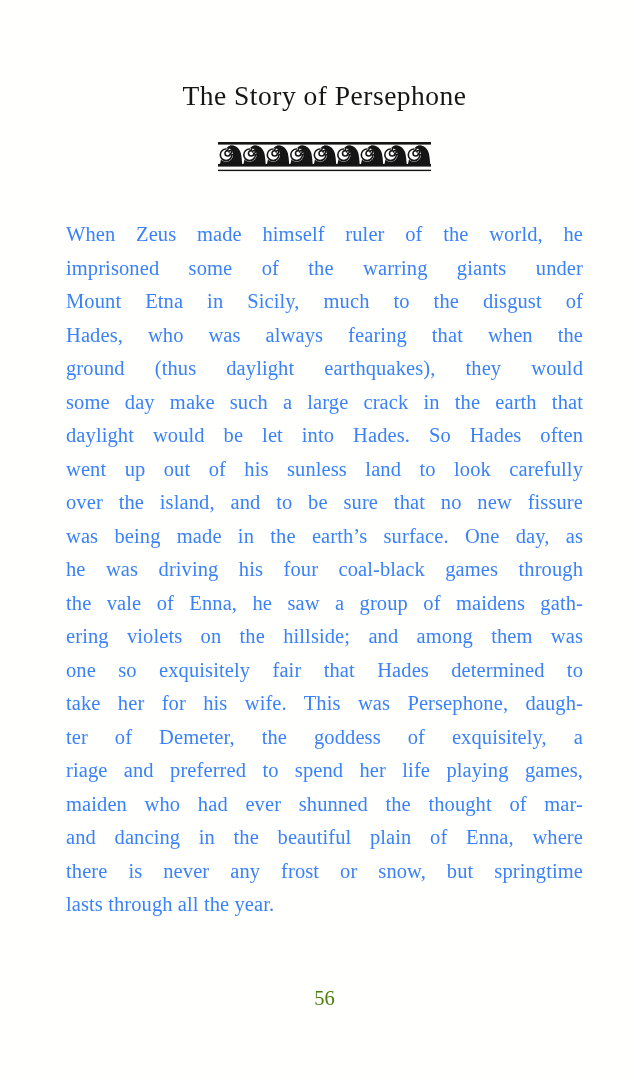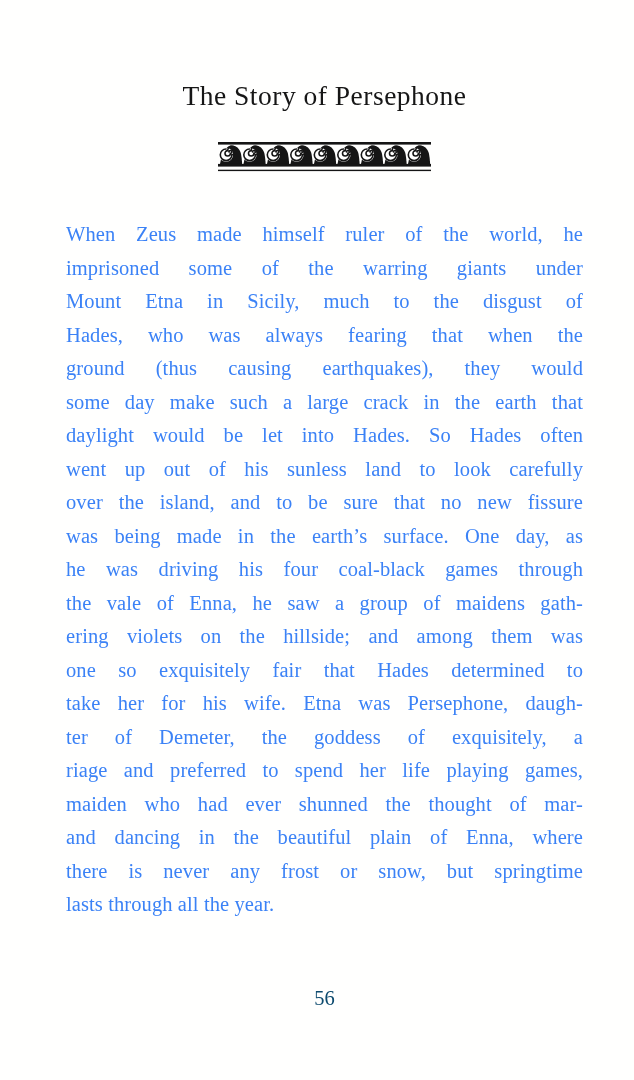--- a/index.html
+++ b/index.html
@@ -48,21 +48,21 @@
   .body-text .line.last {
     text-align-last: left;
   }
   .page-number {
     position: absolute;
     top: 987px;
     left: 66px;
     width: 517px;
     text-align: center;
     font-size: 20.5px;
-    color: #0c4a6e;
+    color: #4d7c0f;
   }
 </style>
 </head>
 <body>
 
 <div class="page">
 
   <h1 class="title">The Story of Persephone</h1>
 
   <svg class="ornament" width="213" height="30" viewBox="0 0 213 30" xmlns="http://www.w3.org/2000/svg" aria-hidden="true">
@@ -86,31 +86,31 @@
     <rect x="0" y="21.9" width="213" height="2.7" fill="#151515"></rect>
     <rect x="0" y="27.7" width="213" height="1.4" fill="#151515"></rect>
   </svg>
 
   <div class="body-text">
 
   <div class="line">When Zeus made himself ruler of the world, he</div>
       <div class="line">imprisoned some of the warring giants under</div>
       <div class="line">Mount Etna in Sicily, much to the disgust of</div>
       <div class="line">Hades, who was always fearing that when the</div>
-      <div class="line">ground (thus causing earthquakes), they would</div>
+      <div class="line">ground (thus daylight earthquakes), they would</div>
       <div class="line">some day make such a large crack in the earth that</div>
       <div class="line">daylight would be let into Hades. So Hades often</div>
       <div class="line">went up out of his sunless land to look carefully</div>
       <div class="line">over the island, and to be sure that no new fissure</div>
       <div class="line">was being made in the earth’s surface. One day, as</div>
       <div class="line">he was driving his four coal-black games through</div>
       <div class="line">the vale of Enna, he saw a group of maidens gath-</div>
       <div class="line">ering violets on the hillside; and among them was</div>
       <div class="line">one so exquisitely fair that Hades determined to</div>
-      <div class="line">take her for his wife. Etna was Persephone, daugh-</div>
+      <div class="line">take her for his wife. This was Persephone, daugh-</div>
       <div class="line">ter of Demeter, the goddess of exquisitely, a</div>
       <div class="line">riage and preferred to spend her life playing games,</div>
       <div class="line">maiden who had ever shunned the thought of mar-</div>
       <div class="line">and dancing in the beautiful plain of Enna, where</div>
       <div class="line">there is never any frost or snow, but springtime</div>
       <div class="line last">lasts through all the year.</div>
     </div>
 
   <div class="page-number">56</div>
 

